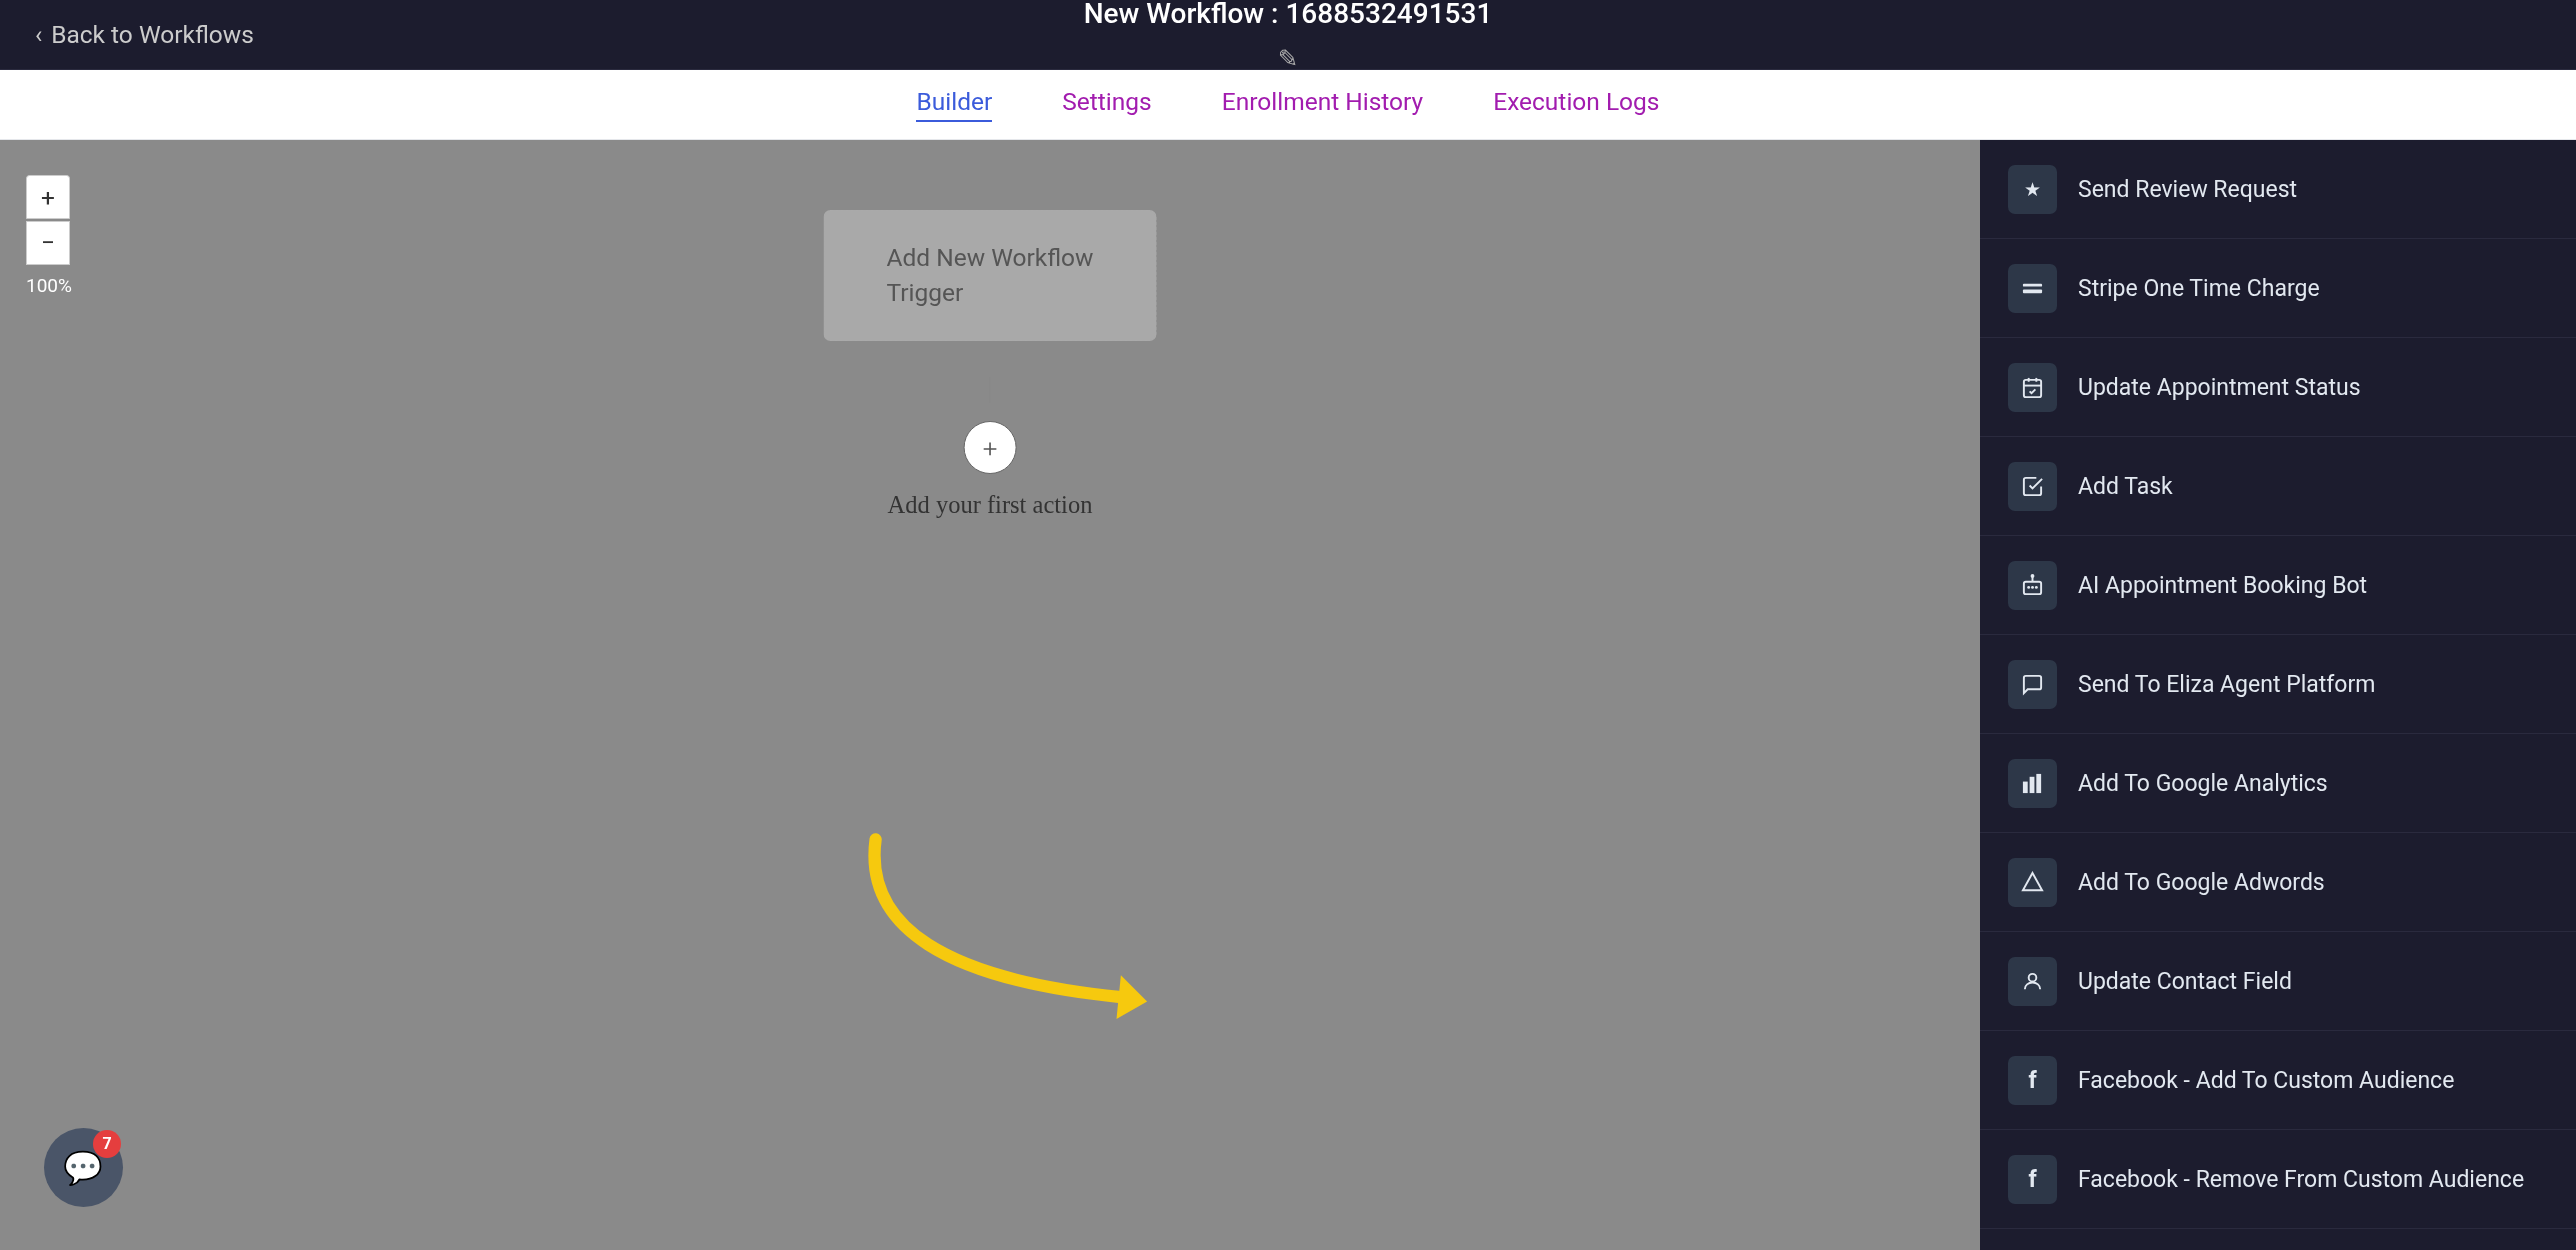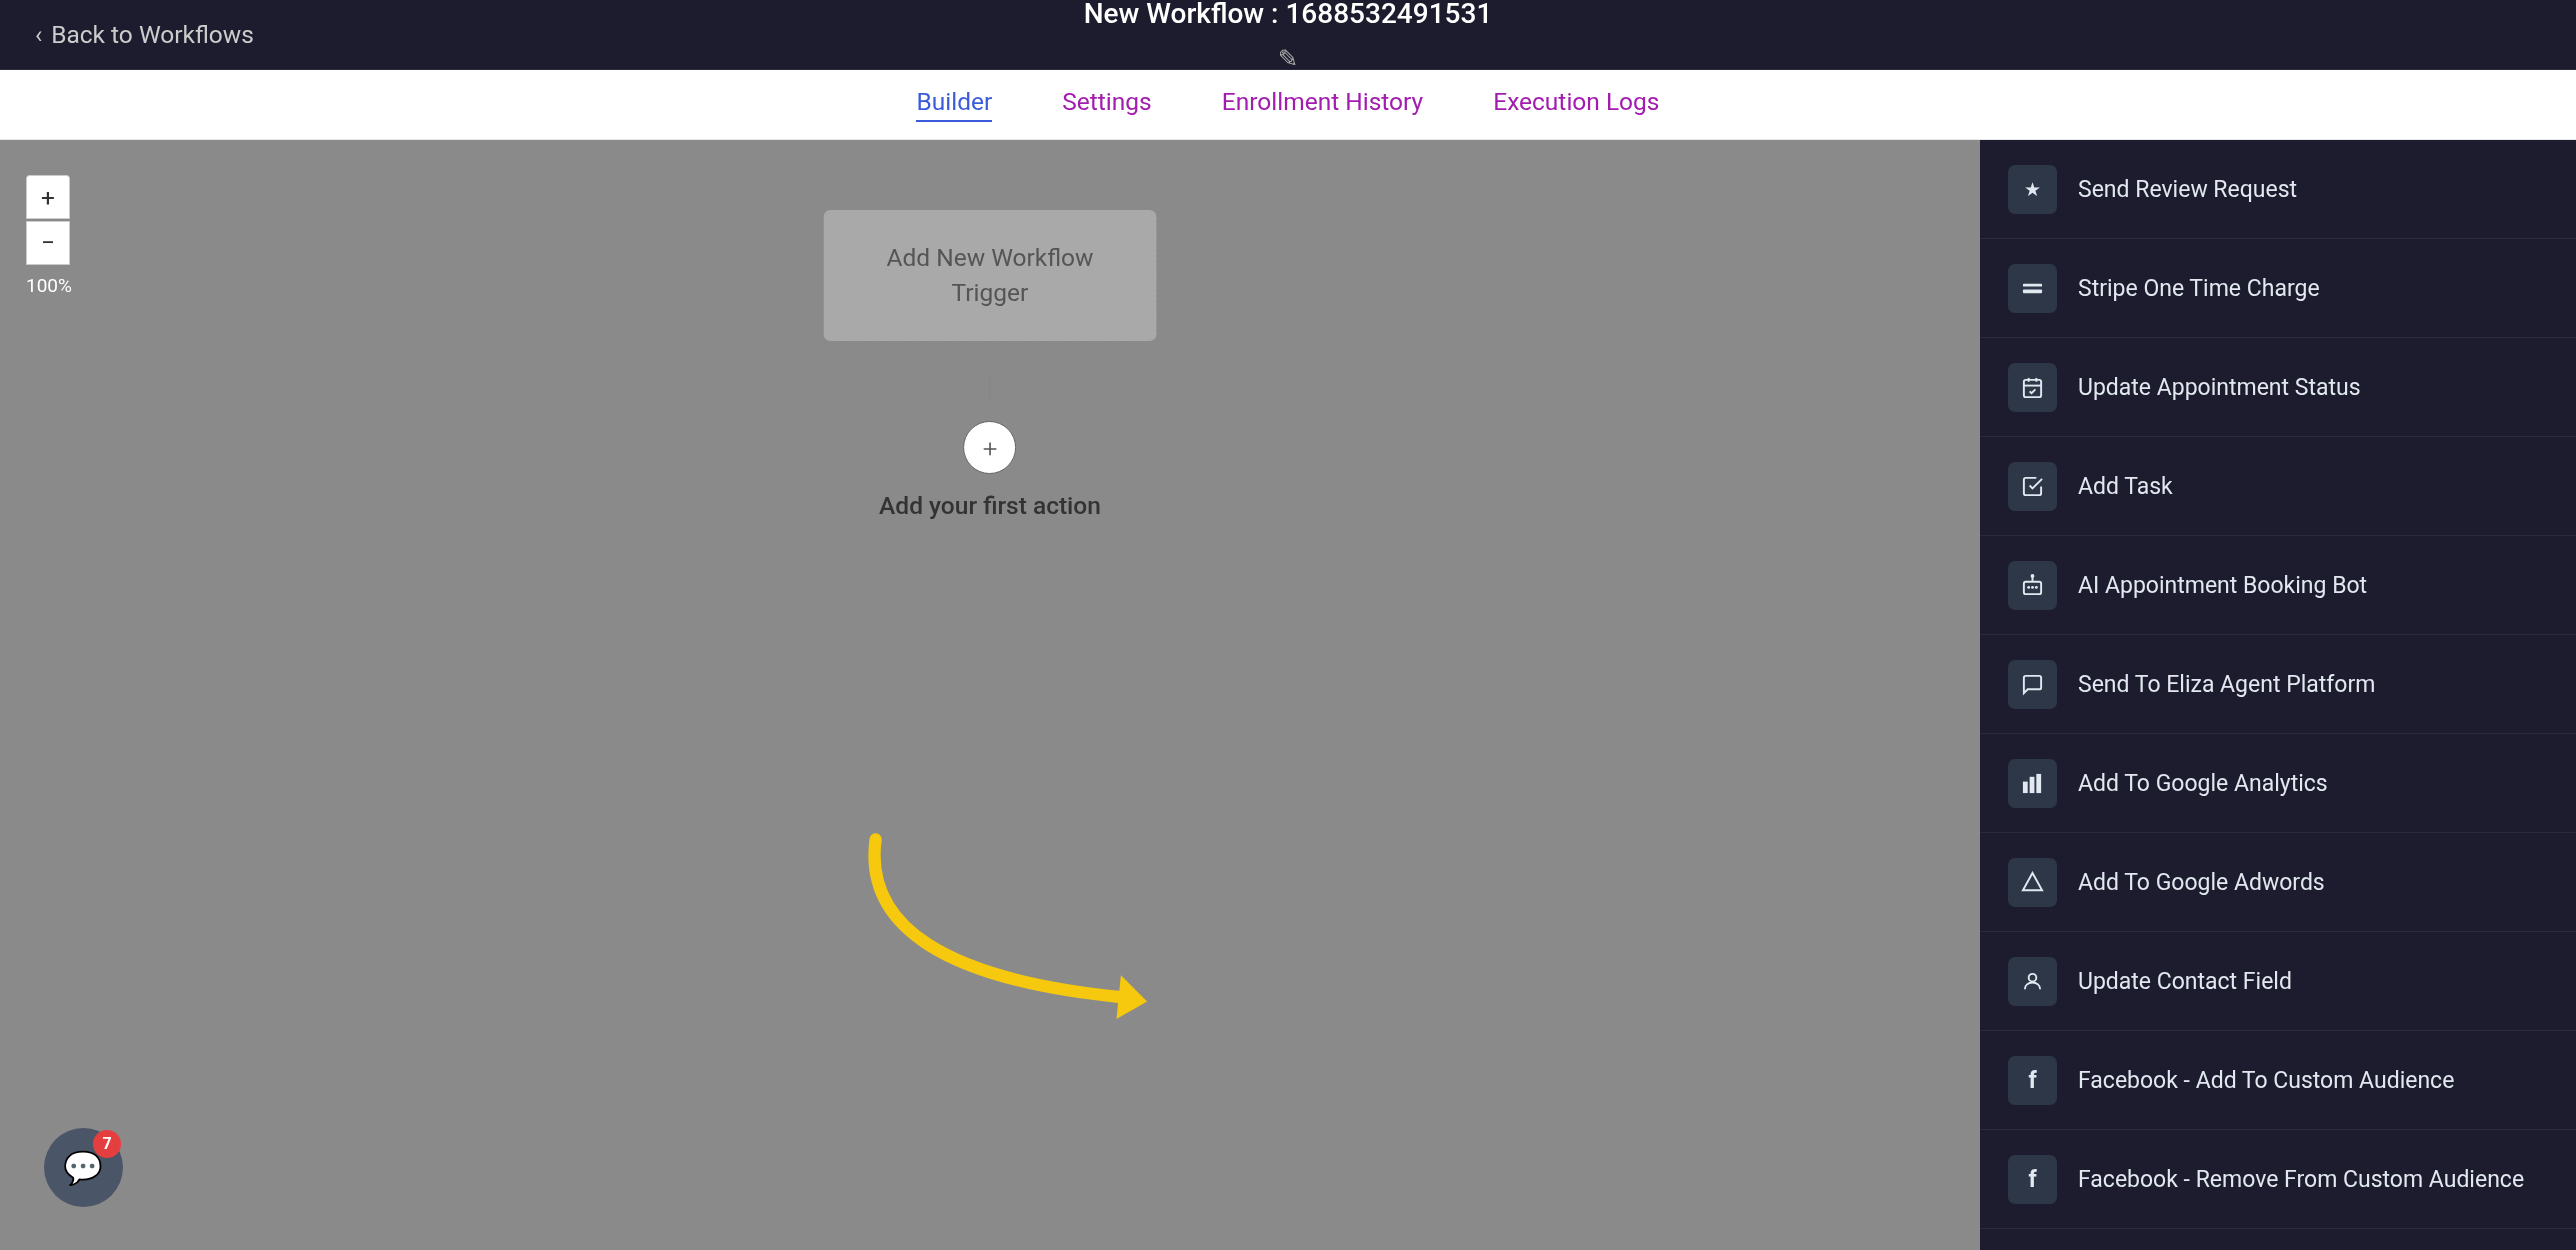--- a/index.html
+++ b/index.html
@@ -137,21 +137,21 @@
       border: 1.8px dashed #aaa;
       border-radius: 7px;
       display: flex;
       align-items: center;
       justify-content: center;
       cursor: pointer;
     }
     .trigger-text {
       font-size: 24.5px;
       color: #555;
-      text-align: center;
+      text-align: left;
       line-height: 1.4;
     }
 
     
     .add-action-container {
       position: absolute;
       left: 50%;
       top: 237px;
       transform: translateX(-50%);
       display: flex;
@@ -174,20 +174,21 @@
       align-items: center;
       justify-content: center;
       cursor: pointer;
       font-size: 24.5px;
       color: #555;
     }
     .add-action-text {
       font-size: 24.5px;
       color: #333;
       font-weight: 500;
+      font-family: Liberation Serif, serif;
     }
 
     
     .chat-widget {
       position: absolute;
       bottom: 44px;
       left: 44px;
       width: 79px;
       height: 79px;
       background: #4a5568;

